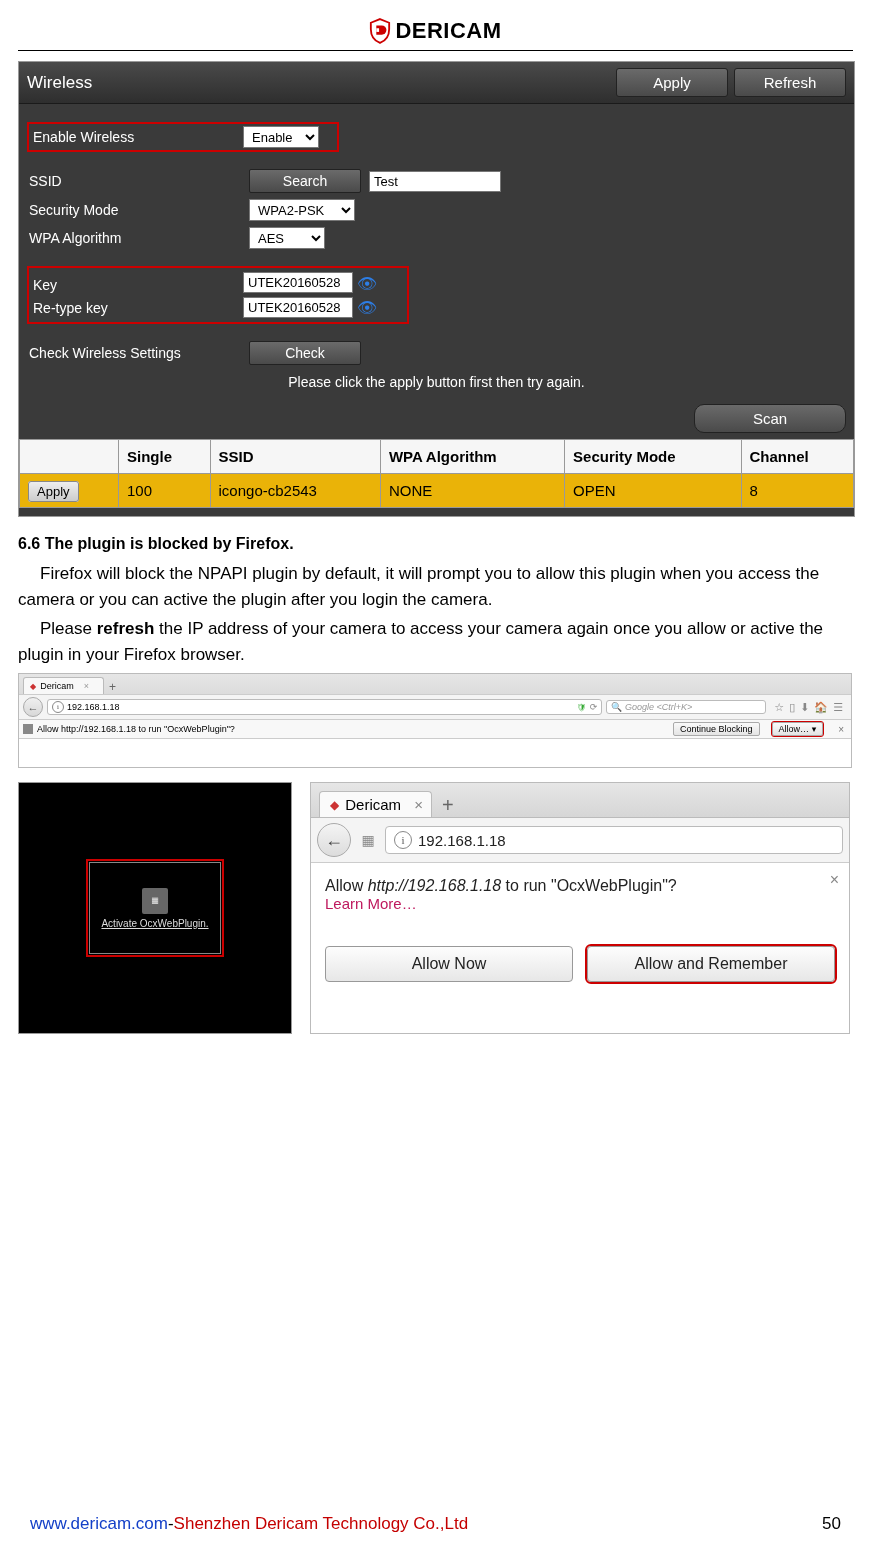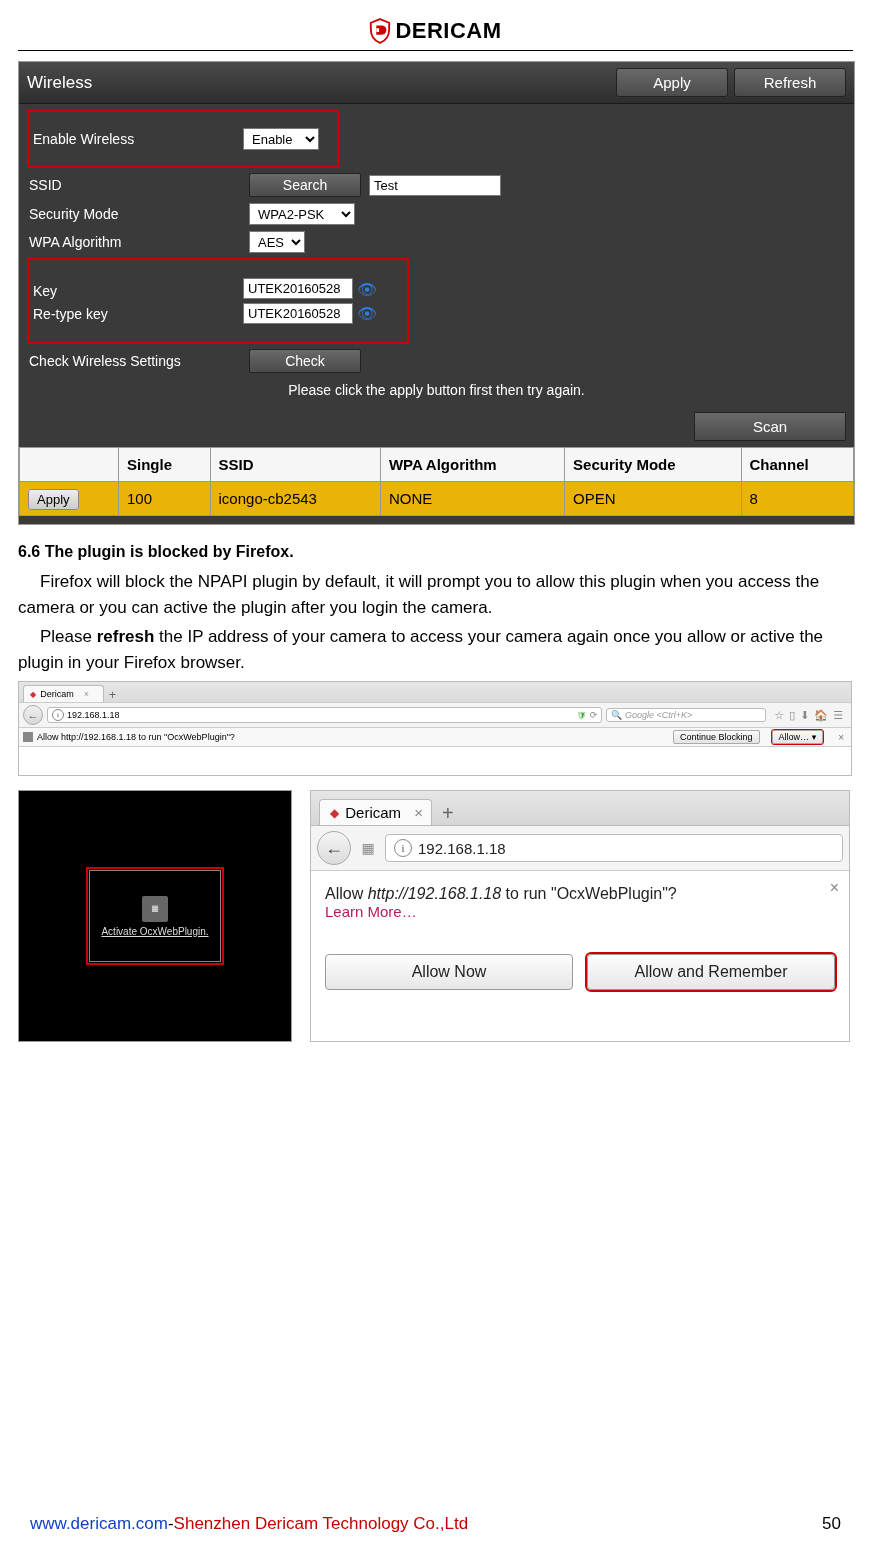--- a/index.html
+++ b/index.html
@@ -118,41 +118,41 @@
     text-align: center;
     width: 110px;
     margin-right: 8px;
   }
   .highlight-red {
     outline: 2px solid #c00;
     outline-offset: 1px;
   }
   .highlight-red-box {
     border: 2px solid #c00;
-    padding: 16px 4px;
-    margin: 2px 8px;
+    padding: 2px 4px;
+    margin: 14px 8px;
   }
   .ws-hint {
     text-align: center;
     color: #fff;
     font-size: 14px;
     padding: 6px 0 10px 0;
   }
   .ws-scan-row {
     display: flex;
     justify-content: flex-end;
     padding: 4px 8px 6px 8px;
   }
   .ws-scan-btn {
     background: linear-gradient(#6a6a6a, #4a4a4a);
     border: 1px solid #222;
     color: #fff;
     font-size: 15px;
     padding: 5px 0;
-    border-radius: 1px;
+    border-radius: 10px;
     text-align: center;
     width: 150px;
   }
   .ws-table {
     width: 100%;
     border-collapse: collapse;
     background: #eab308;
     color: #000;
   }
   .ws-table th, .ws-table td {
@@ -547,21 +547,21 @@
         <input class="ws-input" style="width: 132px;" value="Test">
       </div>
       <div class="ws-row">
         <span class="ws-label">Security Mode</span>
         <select class="ws-select" style="width:106px">
           <option>WPA2-PSK</option>
         </select>
       </div>
       <div class="ws-row">
         <span class="ws-label">WPA Algorithm</span>
-        <select class="ws-select" style="width:56px">
+        <select class="ws-select" style="width:76px">
           <option>AES</option>
         </select>
       </div>
       <div class="highlight-red-box" style="width:370px;">
         <div style="display:flex;align-items:flex-end;padding:2px 0;">
           <span class="ws-label" style="width:210px">Key</span>
           <input class="ws-input key" value="UTEK20160528" style="">
           <span class="ws-eye">👁</span>
         </div>
         <div style="display:flex;align-items:center;padding:2px 0;">

